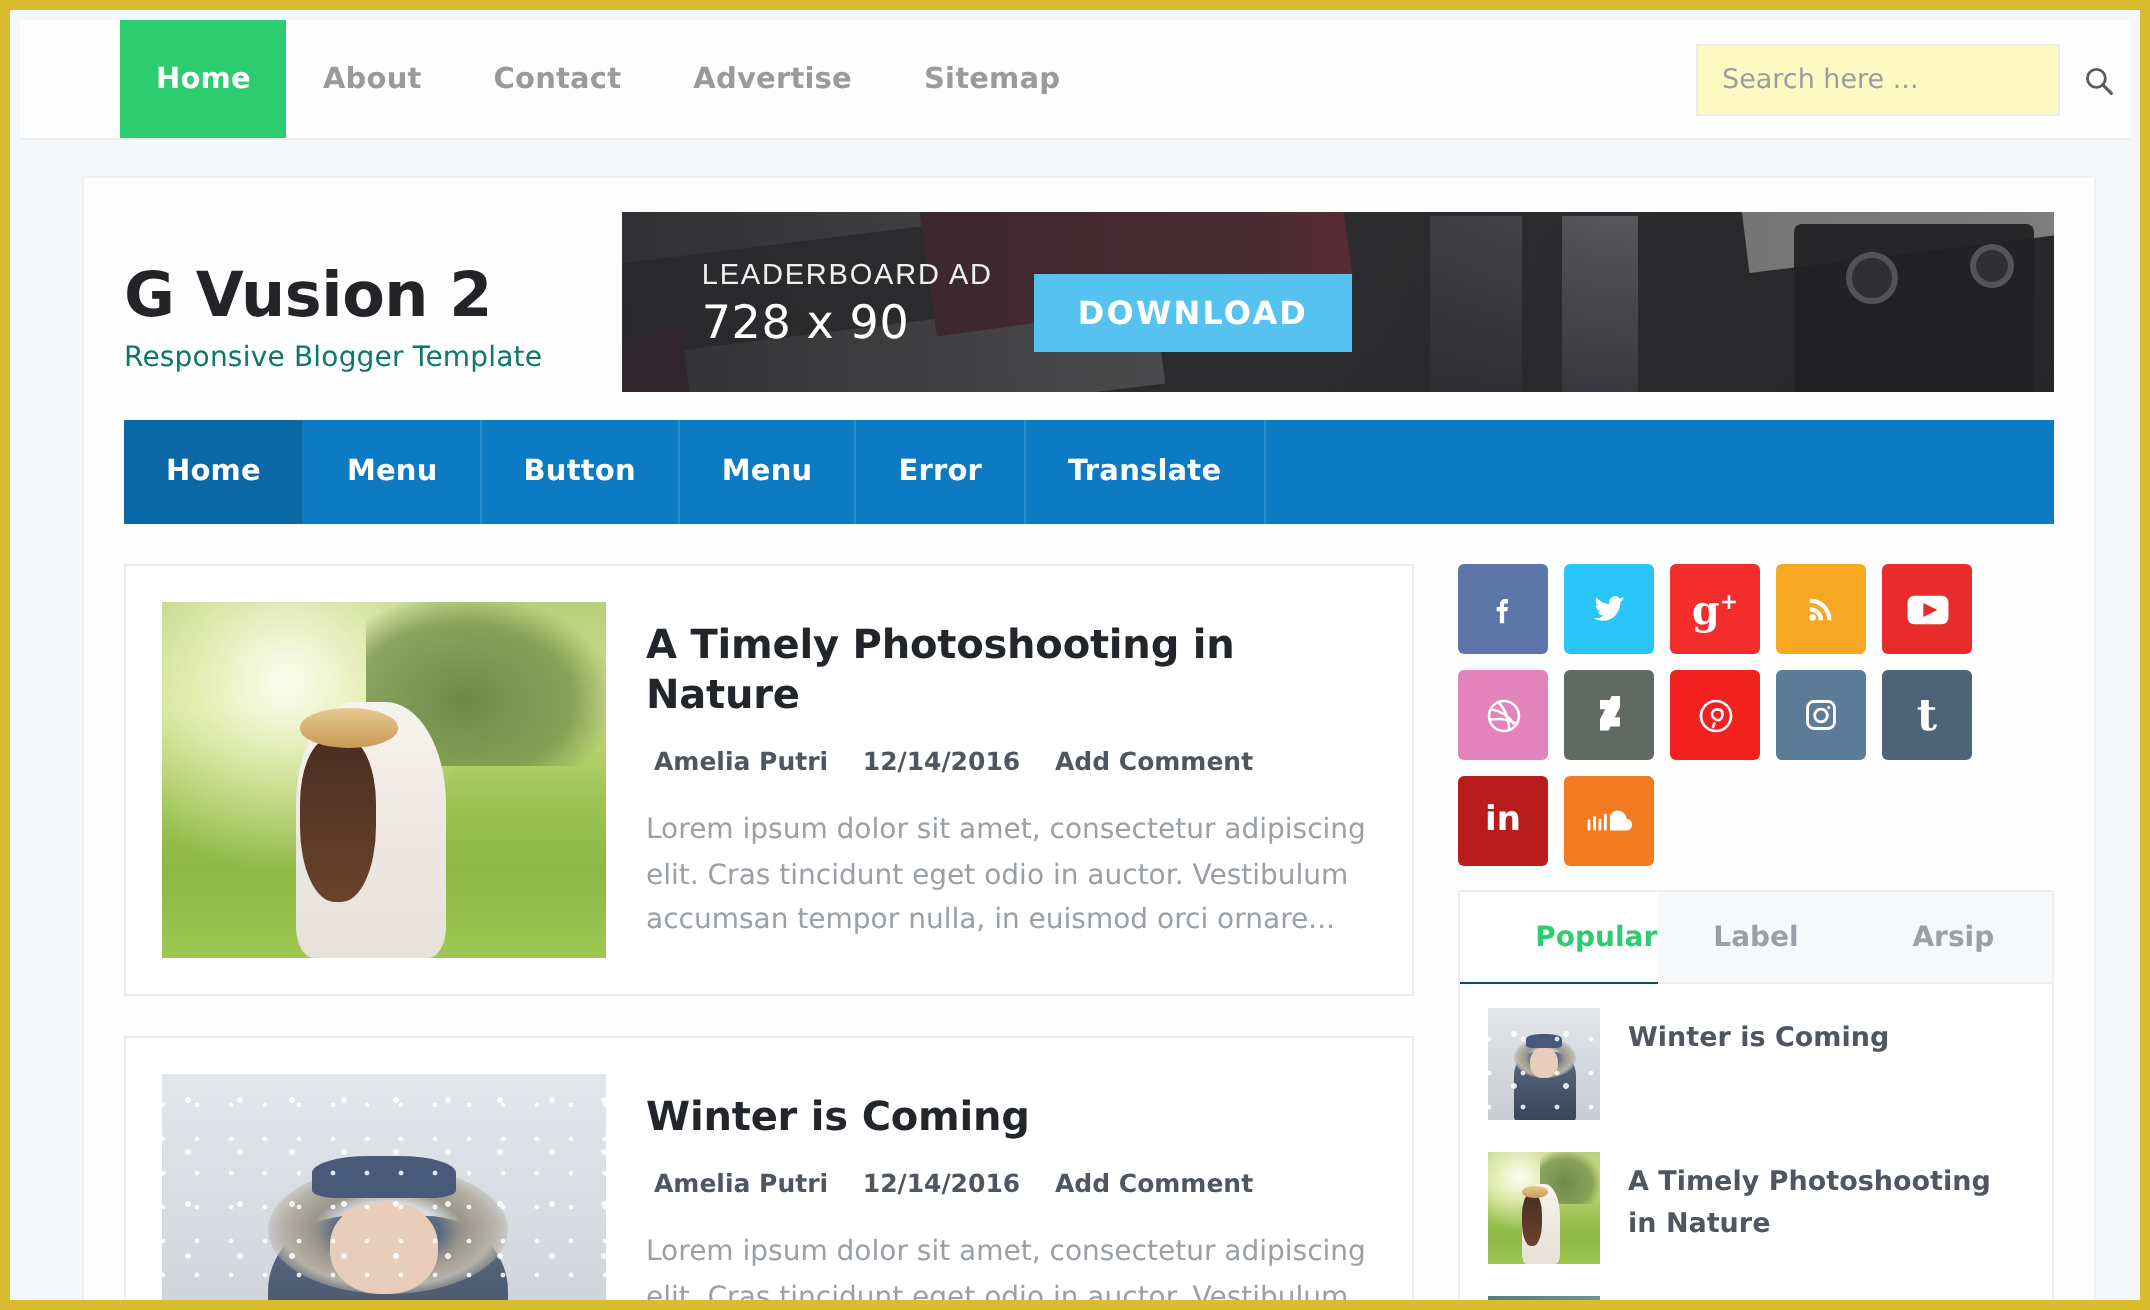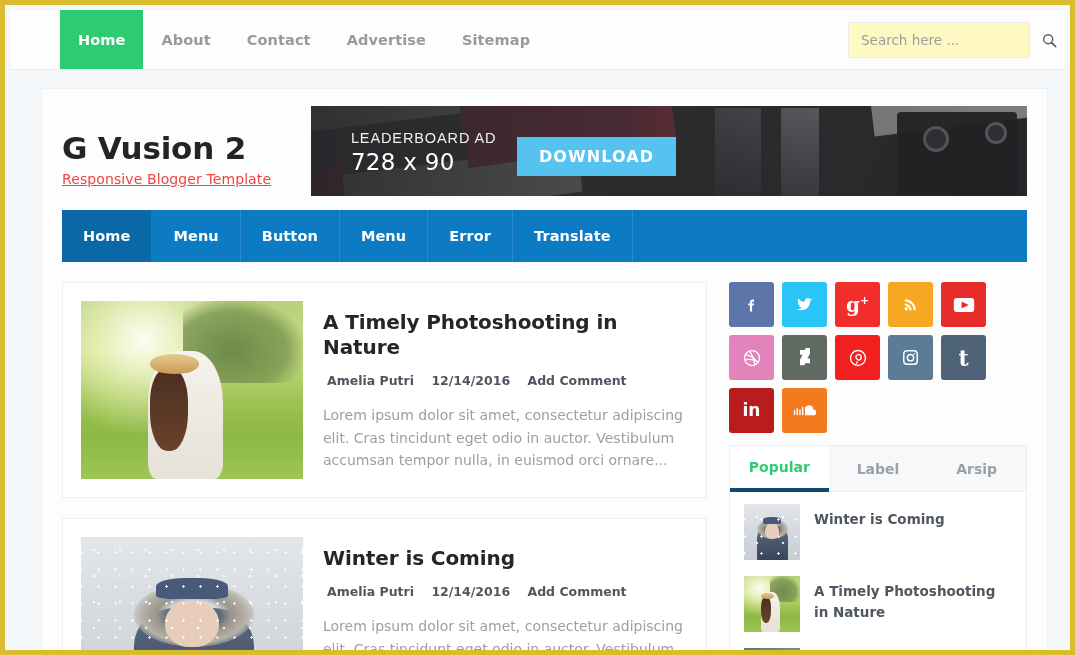--- a/index.html
+++ b/index.html
@@ -72,21 +72,21 @@
     padding: 16px 0 14px 0;
     height: 121px;
   }
   .brand { width: 253px; padding-top: 17px; }
   .brand-title {
     font-size: 31px; font-weight: 700; color: #222428;
     letter-spacing: -.2px; line-height: 1.1;
   }
   .brand-sub {
     margin-top: 6px;
-    font-size: 14px; color: #ef4444; letter-spacing: .1px; text-decoration: underline;
+    font-size: 14px; color: #0f766e; letter-spacing: .1px;
   }
 
   .ad {
     position: relative;
     width: 728px; height: 90px;
     overflow: hidden;
     background:
       linear-gradient(115deg, #6b6460 0%, #4a4744 25%, #2f2e2d 55%, #26262a 100%);
   }
   .ad-art { position: absolute; inset: 0; }
@@ -268,21 +268,21 @@
   .tabs {
     display: flex; height: 46px;
     border-bottom: 1px solid #eceff1;
     background: #f7f8f9;
   }
   .tab {
     flex: 1; display: flex; align-items: center; justify-content: center;
     font-size: 14px; font-weight: 700; color: #9aa0a6;
     cursor: pointer;
   }
-  .tab.active { background: #ffffff; color: #2ecc71; border-bottom: 4px solid #0c4a6e; margin-bottom: -1px; }
+  .tab.active { background: #ffffff; color: #2ecc71; border-bottom: 1px solid #0c4a6e; margin-bottom: -1px; justify-content: flex-end; }
 
   .pop-list { padding: 12px 14px 0 14px; }
   .pop-item { display: flex; gap: 14px; margin-bottom: 16px; align-items: flex-start; }
   .pop-thumb {
     width: 56px; height: 56px; flex: none; position: relative; overflow: hidden;
   }
   .pop-title {
     font-size: 13.5px; font-weight: 700; color: #4f5660;
     line-height: 1.52; padding-top: 5px; cursor: pointer;
   }

